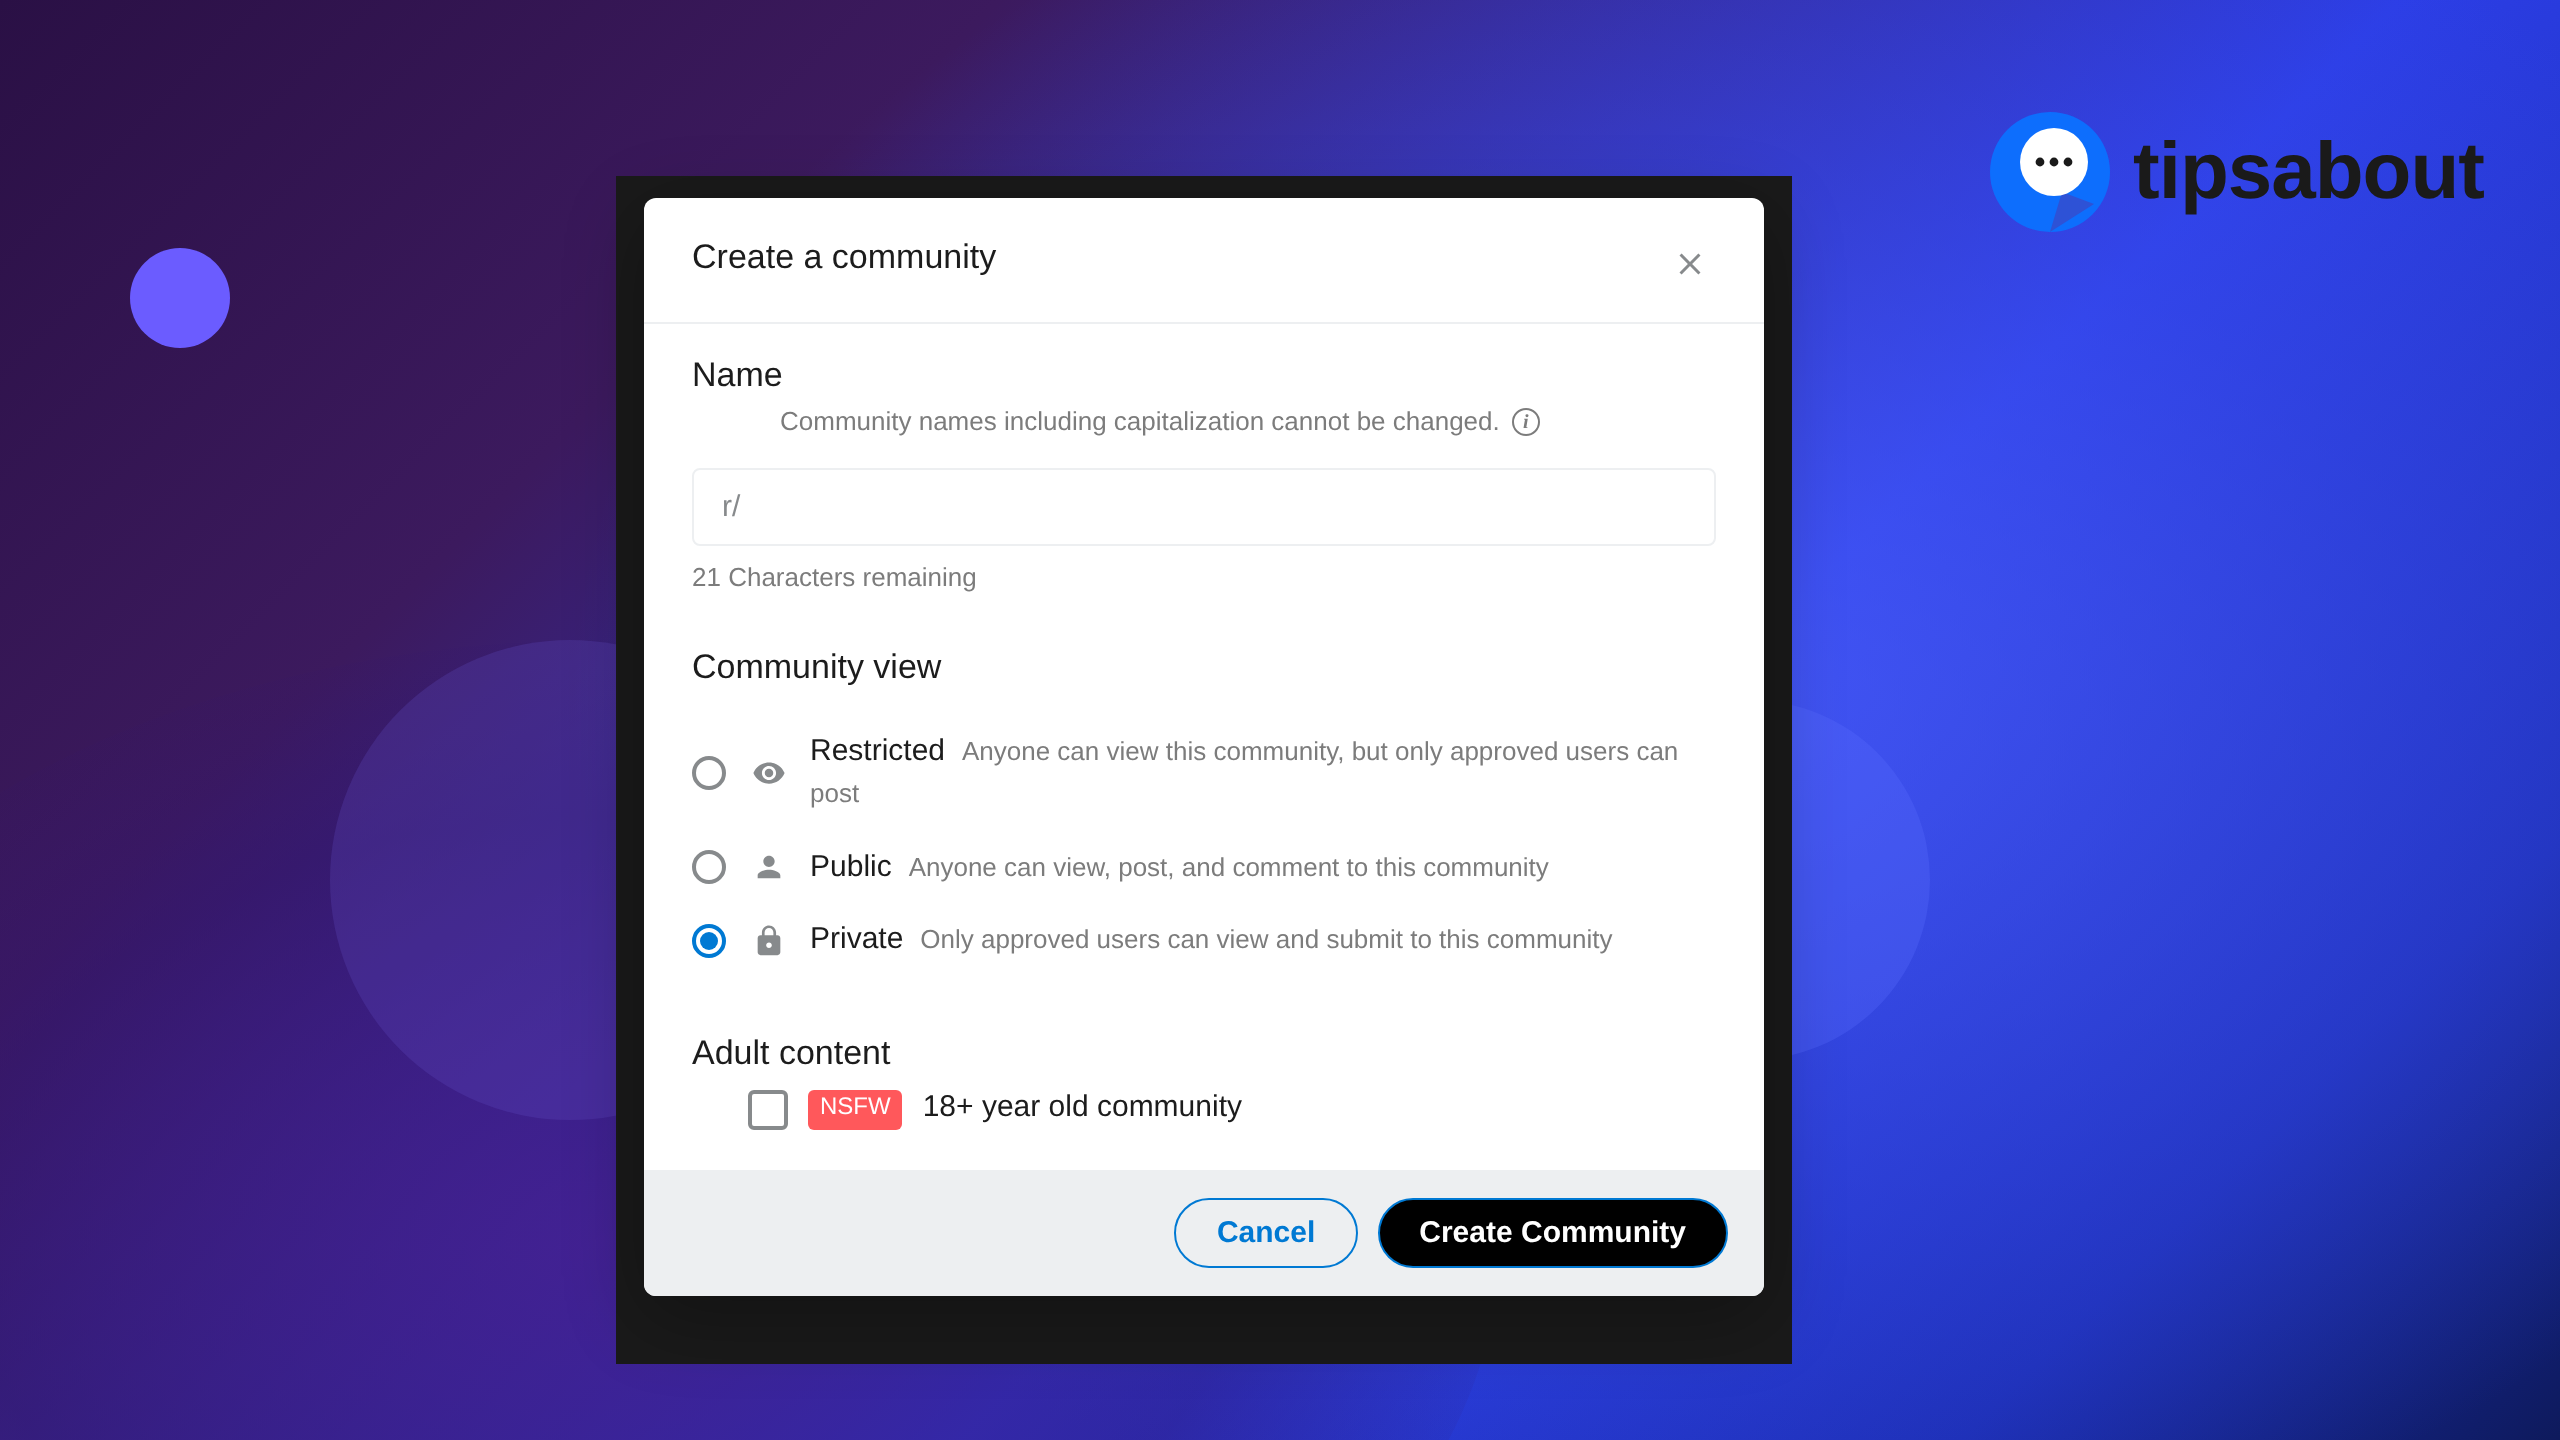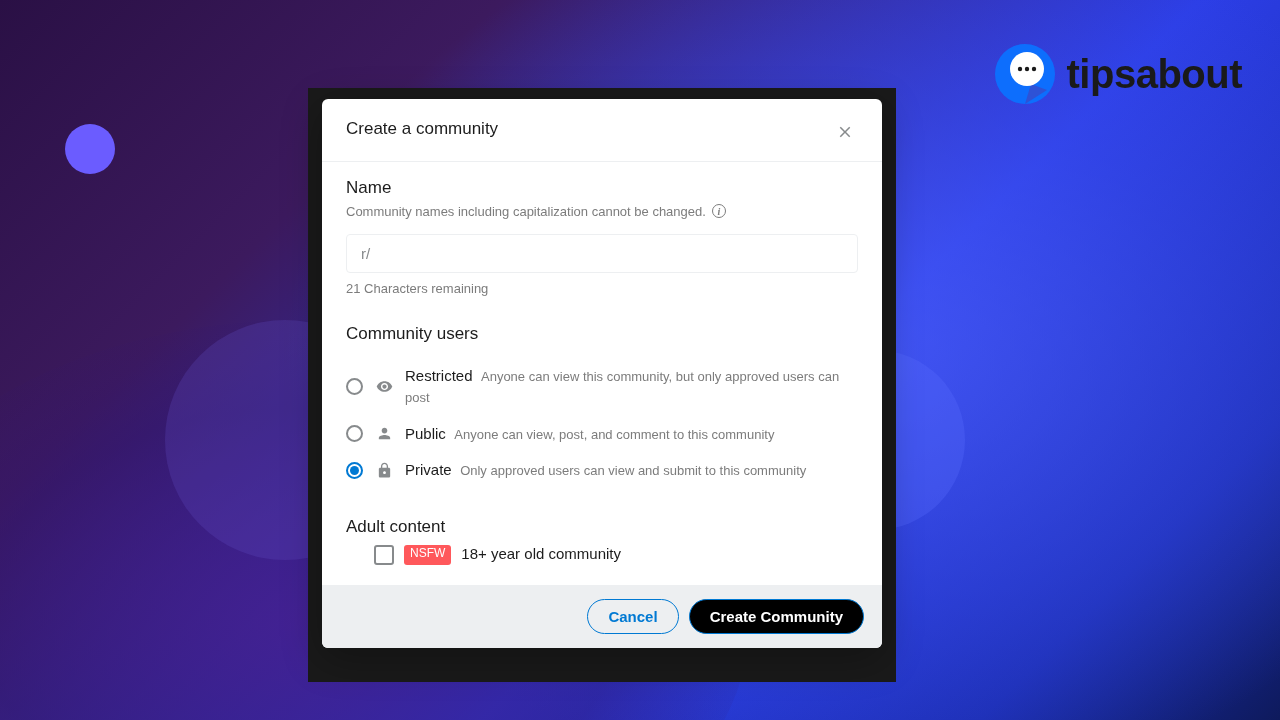--- a/index.html
+++ b/index.html
@@ -79,21 +79,21 @@
       left: 308px;
       top: 88px;
       width: 588px;
       height: 594px;
       background: #1a1a1a;
     }
     
     .brand {
       position: absolute;
       right: 38px;
-      top: 40px;
+      top: 52px;
       display: flex;
       align-items: center;
       gap: 8px;
     }
     
     .brand-icon {
       width: 68px;
       height: 68px;
       position: relative;
     }
@@ -164,22 +164,23 @@
       font-size: 17px;
       font-weight: 500;
       color: #1c1c1c;
       margin-bottom: 4px;
     }
     
     .section-hint {
       font-size: 13px;
       color: #7c7c7c;
       display: inline-flex;
-      align-items: flex-start;
+      align-items: flex-end;
       gap: 6px;
+      margin-left: 44px;
     }
     
     .info-icon {
       width: 14px;
       height: 14px;
       border: 1.5px solid #7c7c7c;
       border-radius: 50%;
       display: inline-flex;
       align-items: center;
       justify-content: center;
@@ -385,21 +386,21 @@
         <span>Community names including capitalization cannot be changed.</span>
         <span class="info-icon">i</span>
       </div>
       <div class="input-wrap">
         <input type="text" class="text-input" placeholder="r/" style="">
       </div>
       <div class="counter">21 Characters remaining</div>
     </div>
 
     <div class="section">
-      <div class="section-label">Community users</div>
+      <div class="section-label">Community view</div>
       <div class="radio-group">
 
         <div class="radio-row">
           <div class="radio-circle"></div>
           <div class="type-icon">
             <svg viewBox="0 0 24 24">
                 <path d="M12 4.5C7 4.5 2.73 7.61 1 12c1.73 4.39 6 7.5 11 7.5s9.27-3.11 11-7.5c-1.73-4.39-6-7.5-11-7.5zM12 17c-2.76 0-5-2.24-5-5s2.24-5 5-5 5 2.24 5 5-2.24 5-5 5zm0-8c-1.66 0-3 1.34-3 3s1.34 3 3 3 3-1.34 3-3-1.34-3-3-3z"></path>
               </svg>
           </div>
           <div class="radio-text">

